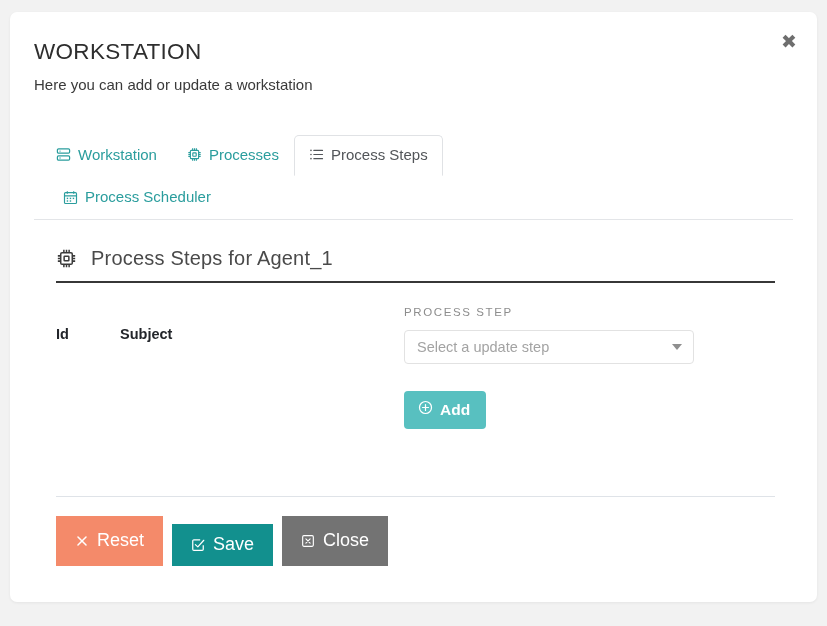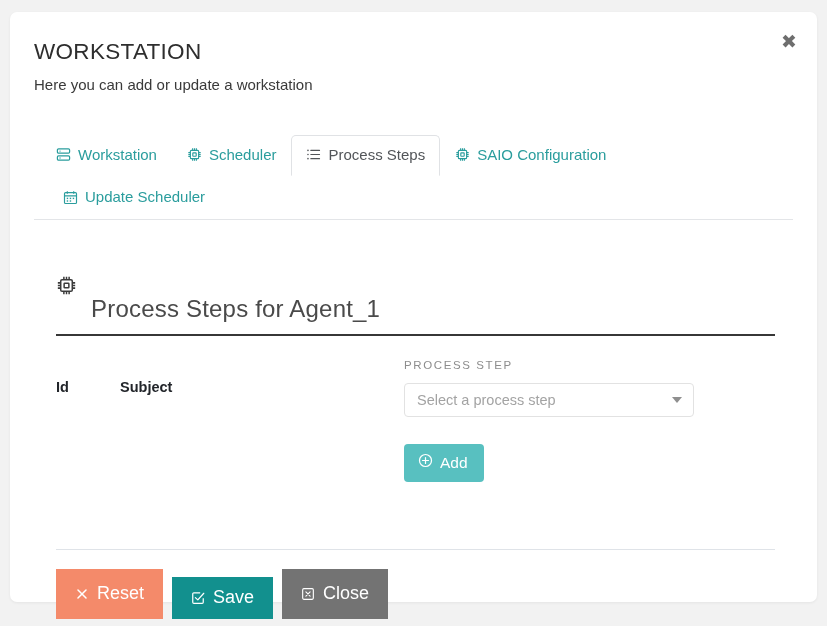--- a/index.html
+++ b/index.html
@@ -93,25 +93,24 @@
   .section-head {
     display: flex;
     align-items: center;
     gap: 14px;
     margin: 27px 18px 0 22px;
     padding-bottom: 11px;
     border-bottom: 2px solid #373737;
   }
   .section-head .sicon { display: inline-flex; color: #3b3b3b; }
   .section-title {
-    font-size: 24px;
+    font-size: 20px;
     color: #4a4a4a;
     font-weight: 400;
     letter-spacing: 0.2px;
-    margin-top: 48px;
   }
 
   .content-area {
     display: flex;
     margin: 23px 18px 0 22px;
     min-height: 190px;
   }
   .table-col { width: 342px; flex: none; margin-top: 20px; }
   .th-row { display: flex; }
   .th {
@@ -164,20 +163,21 @@
     gap: 7px;
     background: #58c0c0;
     color: #ffffff;
     border: none;
     border-radius: 4px;
     padding: 9px 16px 9px 14px;
     font-size: 15.5px;
     font-family: "Liberation Sans", sans-serif;
     cursor: pointer;
     line-height: 1.2;
+    font-weight: bold;
   }
 
   .footer-divider {
     margin: 0 18px 0 22px;
     border-top: 1px solid #dfe3e8;
     padding-top: 0;
   }
   .footer {
     display: flex;
     gap: 9px;
@@ -230,60 +230,50 @@
         </div>
 
         <div class="tab">
           <span class="ticon">
             <svg width="15" height="15" viewBox="0 0 16 16" fill="none" stroke="#2a9d9d" stroke-width="1.2">
               <rect x="3.6" y="3.6" width="8.8" height="8.8" rx="1"></rect>
               <rect x="6.2" y="6.2" width="3.6" height="3.6" rx="0.5"></rect>
               <path d="M6 1.4v2.2M8 1.4v2.2M10 1.4v2.2M6 12.4v2.2M8 12.4v2.2M10 12.4v2.2M1.4 6h2.2M1.4 8h2.2M1.4 10h2.2M12.4 6h2.2M12.4 8h2.2M12.4 10h2.2"></path>
             </svg>
           </span>
-          <span>Scheduler</span>
+          <span>Processes</span>
         </div>
 
         <div class="tab active">
           <span class="ticon">
             <svg width="15" height="15" viewBox="0 0 16 16" fill="none" stroke="#525559" stroke-width="1.3">
               <path d="M5.2 3.6h9.2M5.2 8h9.2M5.2 12.4h9.2" stroke-linecap="round"></path>
               <circle cx="2.1" cy="3.6" r="0.85" fill="#525559" stroke="none"></circle>
               <circle cx="2.1" cy="8" r="0.85" fill="#525559" stroke="none"></circle>
               <circle cx="2.1" cy="12.4" r="0.85" fill="#525559" stroke="none"></circle>
             </svg>
           </span>
           <span>Process Steps</span>
         </div>
 
-        <div class="tab">
-          <span class="ticon">
-            <svg width="15" height="15" viewBox="0 0 16 16" fill="none" stroke="#2a9d9d" stroke-width="1.2">
-              <rect x="3.6" y="3.6" width="8.8" height="8.8" rx="1"></rect>
-              <rect x="6.2" y="6.2" width="3.6" height="3.6" rx="0.5"></rect>
-              <path d="M6 1.4v2.2M8 1.4v2.2M10 1.4v2.2M6 12.4v2.2M8 12.4v2.2M10 12.4v2.2M1.4 6h2.2M1.4 8h2.2M1.4 10h2.2M12.4 6h2.2M12.4 8h2.2M12.4 10h2.2"></path>
-            </svg>
-          </span>
-          <span>SAIO Configuration</span>
-        </div>
 
         <div class="tab-row2" style="flex-basis:100%;">
           <div class="tab" style="display:inline-flex;">
             <span class="ticon">
               <svg width="15" height="15" viewBox="0 0 16 16" fill="none" stroke="#2a9d9d" stroke-width="1.25">
                 <rect x="1.6" y="2.8" width="12.8" height="11.6" rx="1.2"></rect>
                 <path d="M1.6 6.2h12.8M4.6 1.3v2.6M11.4 1.3v2.6"></path>
                 <rect x="4" y="8.2" width="1.5" height="1.5" fill="#2a9d9d" stroke="none"></rect>
                 <rect x="7.2" y="8.2" width="1.5" height="1.5" fill="#2a9d9d" stroke="none"></rect>
                 <rect x="10.4" y="8.2" width="1.5" height="1.5" fill="#2a9d9d" stroke="none"></rect>
                 <rect x="4" y="11" width="1.5" height="1.5" fill="#2a9d9d" stroke="none"></rect>
                 <rect x="7.2" y="11" width="1.5" height="1.5" fill="#2a9d9d" stroke="none"></rect>
               </svg>
             </span>
-            <span>Update Scheduler</span>
+            <span>Process Scheduler</span>
           </div>
         </div>
 
       </div>
 
       <div class="section-head">
         <span class="sicon">
           <svg width="21" height="21" viewBox="0 0 16 16" fill="none" stroke="#3b3b3b" stroke-width="1.15">
             <rect x="3.6" y="3.6" width="8.8" height="8.8" rx="1"></rect>
             <rect x="6.2" y="6.2" width="3.6" height="3.6" rx="0.5"></rect>
@@ -298,21 +288,21 @@
         <div class="table-col">
           <div class="th-row">
             <div class="th th-id">Id</div>
             <div class="th th-subject">Subject</div>
           </div>
         </div>
 
         <div class="form-col">
           <div class="field-label">PROCESS STEP</div>
           <div class="select-wrap">
-            <div class="select-box">Select a process step</div>
+            <div class="select-box">Select a update step</div>
             <span class="select-caret"></span>
           </div>
           <button class="add-btn">
             <span class="bicon">
               <svg width="15" height="15" viewBox="0 0 16 16" fill="none" stroke="#ffffff" stroke-width="1.3">
                 <circle cx="8" cy="8" r="6.4"></circle>
                 <path d="M8 4.8v6.4M4.8 8h6.4" stroke-linecap="round"></path>
               </svg>
             </span>
             <span>Add</span>

